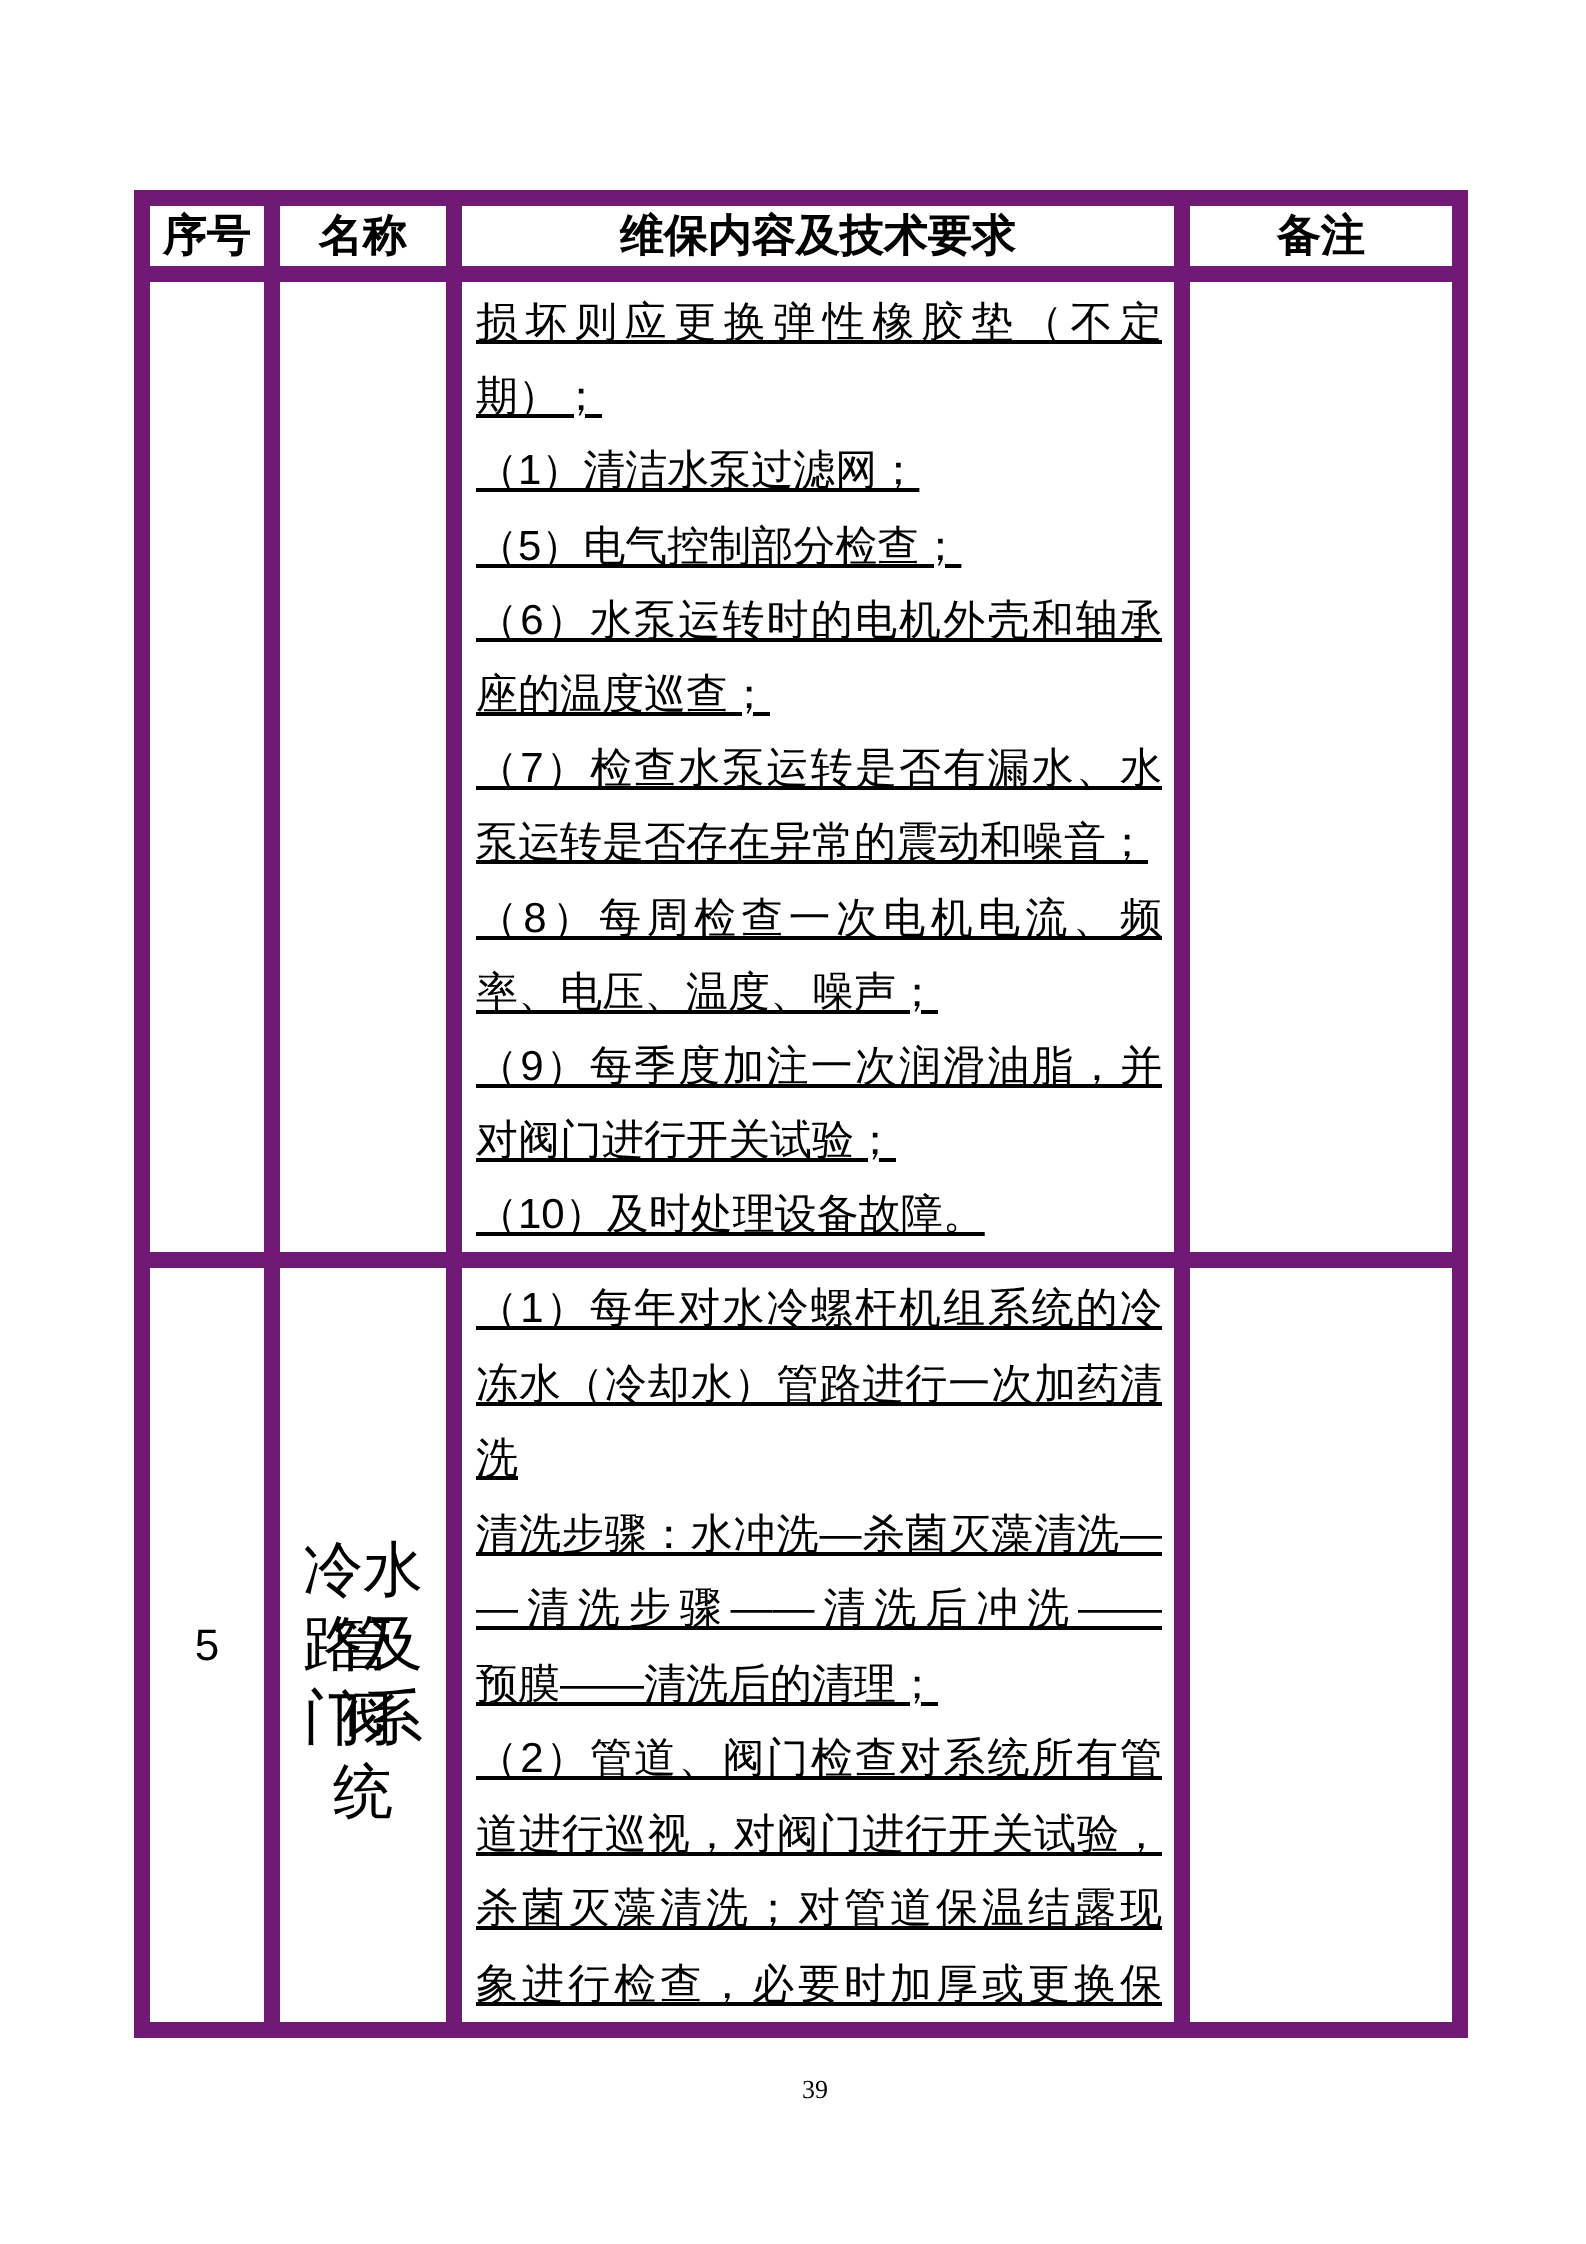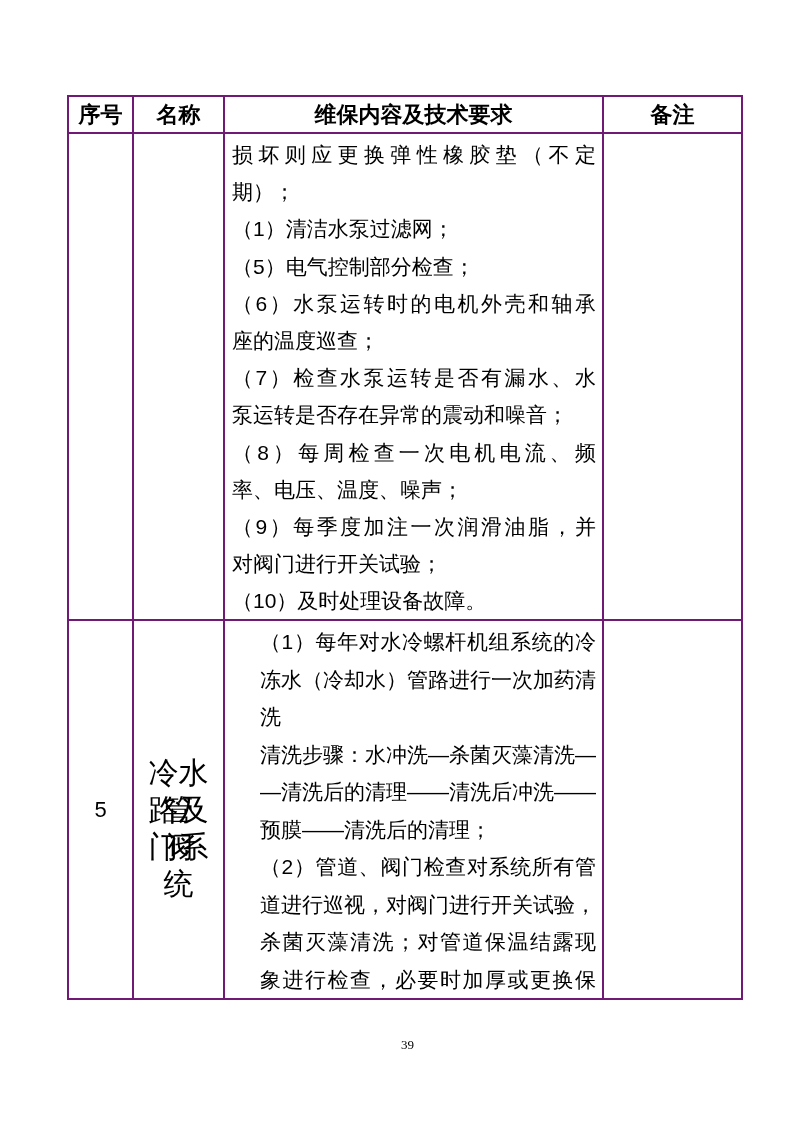--- a/index.html
+++ b/index.html
@@ -8,21 +8,21 @@
     width: 793px; height: 1122px;
     background: #ffffff; color: #000000;
     font-family: "Liberation Sans", sans-serif;
     position: relative; overflow: hidden;
   }
   .doc-table {
     position: absolute; left: 67px; top: 95px;
     border-collapse: collapse; table-layout: fixed;
   }
   .doc-table td, .doc-table th {
-    border: 2px solid #701a75;
+    border: 8px solid #701a75;
     padding: 0;
     vertical-align: top;
     overflow: hidden;
   }
   .doc-table th {
     font-size: 22px; font-weight: bold;
     text-align: center; vertical-align: middle;
     height: 37px;
   }
   .cell-serial {
@@ -34,23 +34,24 @@
     font-size: 30px;
   }
   .name-line { line-height: 37px; height: 37px; }
   .cell-content { padding: 2px 6px 0 7px !important; }
   .row-a { height: 484px; }
   .row-b { height: 375px; }
   .line {
     font-size: 21px;
     white-space: nowrap;
     text-align: left;
+    text-decoration: underline;
   }
   .row-a .line { line-height: 37.2px; height: 37.2px; }
-  .row-b .line { line-height: 37.5px; height: 37.5px; margin-left: 28px; }
+  .row-b .line { line-height: 37.5px; height: 37.5px; }
   .j {
     text-align: justify;
     text-align-last: justify;
     text-justify: distribute;
   }
   .page-number {
     position: absolute; top: 1037px; left: 11px; width: 100%;
     text-align: center;
     font-size: 13px;
     font-family: "Liberation Serif", serif;
@@ -100,21 +101,21 @@
     <td class="cell-name">
       <div class="name-line">冷水管</div>
       <div class="name-line">路及阀</div>
       <div class="name-line">门系统</div>
     </td>
     <td class="cell-content">
       <div class="line j">（1）每年对水冷螺杆机组系统的冷</div>
       <div class="line j">冻水（冷却水）管路进行一次加药清</div>
       <div class="line">洗</div>
       <div class="line j">清洗步骤：水冲洗—杀菌灭藻清洗—</div>
-      <div class="line j">—清洗后的清理——清洗后冲洗——</div>
+      <div class="line j">—清洗步骤——清洗后冲洗——</div>
       <div class="line">预膜——清洗后的清理；</div>
       <div class="line j">（2）管道、阀门检查对系统所有管</div>
       <div class="line j">道进行巡视，对阀门进行开关试验，</div>
       <div class="line j">杀菌灭藻清洗；对管道保温结露现</div>
       <div class="line j">象进行检查，必要时加厚或更换保</div>
     </td>
     <td></td>
   </tr>
 </tbody>
   </table>

